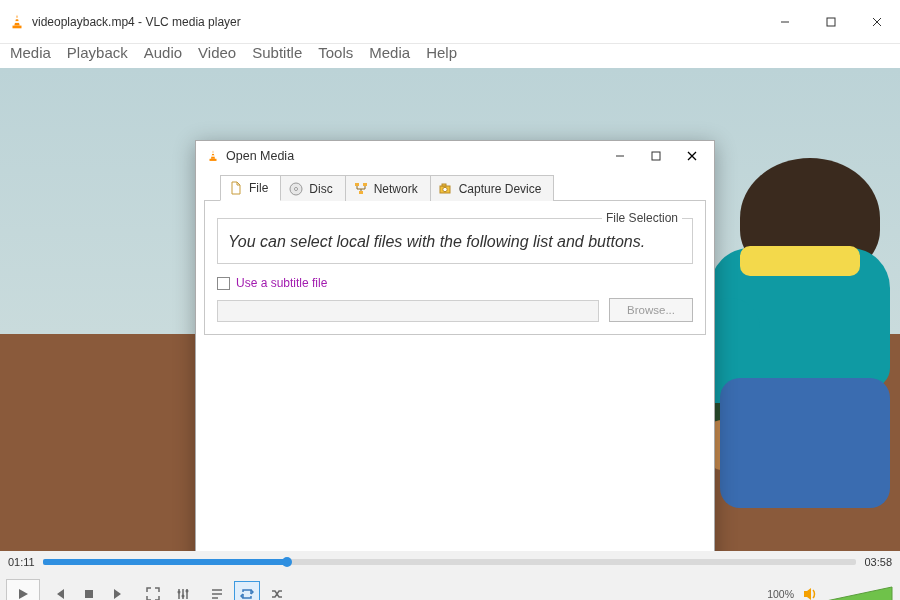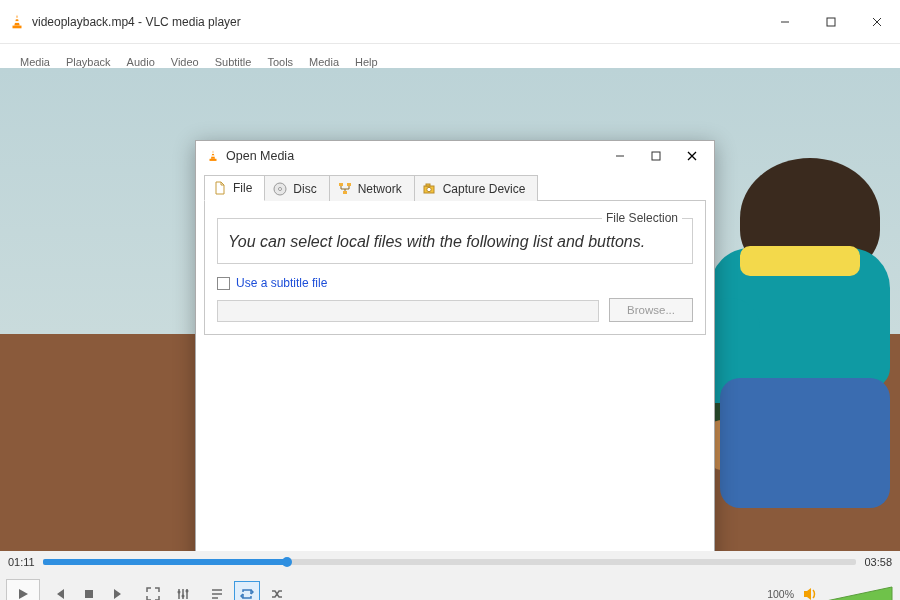--- a/index.html
+++ b/index.html
@@ -3,21 +3,21 @@
 <meta charset="utf-8">
 <style>
   * { box-sizing: border-box; margin: 0; padding: 0; font-family: "Segoe UI", Tahoma, sans-serif; }
   body { width: 900px; height: 600px; overflow: hidden; background: #fff; position: relative; }
   .titlebar { height: 44px; display: flex; align-items: center; background: #fff; border-bottom: 1px solid #e8e8e8; }
   .titlebar .app-icon { width: 18px; height: 18px; margin: 0 6px 0 8px; }
   .titlebar .title { font-size: 12px; color: #333; flex: 1; }
   .win-controls { display: flex; }
   .win-btn { width: 46px; height: 30px; display: flex; align-items: center; justify-content: center; color: #555; }
   .win-btn svg { width: 10px; height: 10px; }
-  .menubar { height: 24px; display: flex; align-items: flex-end; gap: 16px; padding: 0 20px; font-size: 11px; color: #666; background: #fff; }
+  .menubar { height: 24px; display: flex; align-items: flex-start; gap: 16px; padding: 0 10px; font-size: 15px; color: #666; background: #fff; }
   .menubar span { cursor: default; }
   .video-area { position: relative; width: 100%; height: 483px; background: #000; overflow: hidden; }
   .frame { position: absolute; inset: 0; }
   .sky { position:absolute; top:0; left:0; right:0; height:55%; background: linear-gradient(#bcd3d7,#c9dbdc);}
   .bench{ position:absolute; bottom:0; left:0; right:0; height:45%; background:#8a5a3b;}
   .char{ position:absolute; right:-30px; top:60px; width:260px; height:380px;}
   .shirt{position:absolute; top:120px; left:40px; width:180px; height:140px; background:#0f9aa3; border-radius:40px 40px 20px 20px;}
   .collar{position:absolute; top:118px; left:70px; width:120px; height:30px; background:#f3d94b; border-radius:10px;}
   .arm{position:absolute; top:170px; left:30px; width:60px; height:120px; background:#0f9aa3; border-radius:30px;}
   .wrist{position:absolute; top:275px; left:45px; width:40px; height:18px; background:#2b4e2e;}
@@ -36,34 +36,34 @@
   .spacer { flex:1; }
   .vol-label { font-size:10.5px; color:#555; margin-right:4px;}
   .vol { width:70px; height:22px; }
   
   .dialog { position:absolute; top:72px; left:195px; width:520px; height:440px; background:#fff; border:1px solid #aaa; box-shadow:0 4px 20px rgba(0,0,0,.3);}
   .dlg-title { height:30px; display:flex; align-items:center; padding:0 4px 0 10px;}
   .dlg-title .t { flex:1; font-size:12.5px; color:#333; display:flex; align-items:center; gap:6px;}
   .dlg-ctrls { display:flex; }
   .dlg-btn { width:36px; height:28px; display:flex; align-items:center; justify-content:center; color:#333;}
   .dlg-btn svg { width:10px; height:10px;}
-  .tabs { display:flex; margin:4px 8px 0 8px; font-size:12px; color:#333;}
+  .tabs { display:flex; margin:4px 8px 0 24px; font-size:12px; color:#333;}
   .tab { padding:5px 12px 5px 8px; border:1px solid #c7c7c7; border-bottom:none; background:#f4f4f4; display:flex; align-items:center; gap:6px;}
   .tab.active { background:#fff; border-bottom:1px solid #fff; position:relative; z-index:2;}
   .tab + .tab { margin-left:-1px;}
   .tabpanel { margin:0 8px; border:1px solid #c7c7c7; padding:10px 12px 12px 12px; margin-top:-1px; background:#fff;}
   fieldset { border:1px solid #cfcfcf; padding:8px 10px 12px 10px; font-size:12px; color:#333;}
   legend { font-size:12px; color:#444; padding:0 4px;text-align:right;}
   .file-row { display:flex; gap:10px; margin-top:6px;}
   .file-list { flex:1; height:100px; border:1px solid #b9b9b9; background:#fff;}
   .file-btns { width:74px; display:flex; flex-direction:column; gap:6px;}
   .btn { height:24px; font-size:11.5px; border:1px solid #b9b9b9; background:#f3f3f3; display:flex; align-items:center; justify-content:center; gap:4px; color:#333;}
   .btn.disabled { color:#9b9b9b; background:#f6f6f6;}
   .sub-section { margin-top:12px;}
-  .chk { display:flex; align-items:center; gap:6px; font-size:12px; color:#1d4ed8;}
+  .chk { display:flex; align-items:center; gap:6px; font-size:12px; color:#a21caf;}
   .chk .box { width:13px; height:13px; border:1px solid #8a8a8a; background:#fff;}
   .sub-row { display:flex; gap:10px; margin-top:8px;align-items:flex-end;}
   .sub-input { flex:1; height:22px; border:1px solid #cfcfcf; background:#f4f4f4;}
   .tab-icon { width:14px; height:14px;}
   .cone { width:14px; height:14px;}
 </style>
 </head>
 <body>
 
 <div class="titlebar">

